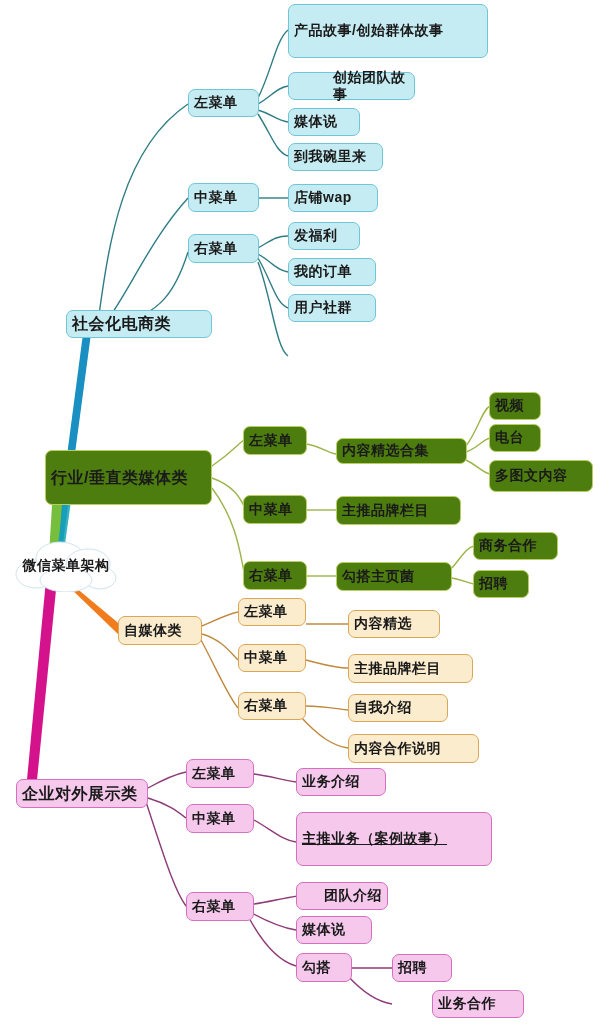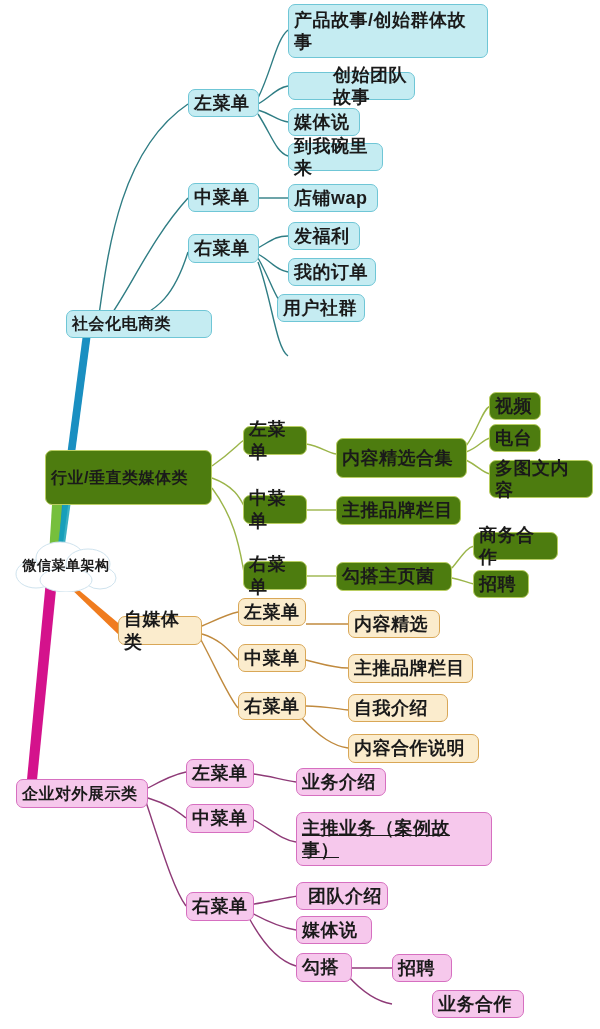--- a/index.html
+++ b/index.html
@@ -36,21 +36,21 @@
     white-space:pre-wrap;
     z-index:3;
   }
   
   .t-cyan  { background:#c5ecf2; border-color:#6fc6d6; }
   .t-green { background:#4d7c0f; border-color:#b9ce62; }
   .t-orange{ background:#fbeccd; border-color:#d9a757; }
   .t-pink  { background:#f6c8ec; border-color:#d66fc0; }
 
   .f16{ font-size:16px; }
-  .f15{ font-size:18px; }
+  .f15{ font-size:14px; }
 
   
   #root-node{
     position:absolute;
     z-index:4;
     display:flex;
     align-items:center;
     justify-content:center;
     text-align:center;
     font-size:14px;
@@ -196,48 +196,48 @@
   <div class="node t-cyan f15" style="left:288px; top:184px; width:90px;  height:28px;">
     <span>店铺wap</span>
   </div>
 
   <div class="node t-cyan f15" style="left:288px; top:222px; width:72px;  height:28px;">
     <span>发福利</span>
   </div>
   <div class="node t-cyan f15" style="left:288px; top:258px; width:88px;  height:28px;">
     <span>我的订单</span>
   </div>
-  <div class="node t-cyan f15" style="left:277px; top:294px; width:88px;  height:28px;">
+  <div class="node t-cyan f15" style="left:288px; top:294px; width:88px;  height:28px;">
     <span>用户社群</span>
   </div>
 
   <div class="node t-green f16" style="left:45px;  top:450px; width:167px; height:55px;">
     <span>行业/垂直类媒体类</span>
   </div>
 
   <div class="node t-green f15" style="left:243px; top:426px; width:64px; height:29px;">
     <span>左菜单</span>
   </div>
   <div class="node t-green f15" style="left:243px; top:495px; width:64px; height:29px;">
     <span>中菜单</span>
   </div>
   <div class="node t-green f15" style="left:243px; top:561px; width:64px; height:29px;">
     <span>右菜单</span>
   </div>
 
-  <div class="node t-green f15" style="left:336px; top:438px; width:131px; height:40px;">
+  <div class="node t-green f15" style="left:336px; top:438px; width:131px; height:26px;">
     <span>内容精选合集</span>
   </div>
   <div class="node t-green f15" style="left:489px; top:392px; width:52px; height:28px;">
     <span>视频</span>
   </div>
   <div class="node t-green f15" style="left:489px; top:424px; width:52px; height:28px;">
     <span>电台</span>
   </div>
-  <div class="node t-green f15" style="left:489px; top:460px; width:104px; height:38px;">
+  <div class="node t-green f15" style="left:489px; top:460px; width:104px; height:32px;">
     <span>多图文内容</span>
   </div>
 
   <div class="node t-green f15" style="left:336px; top:496px; width:125px; height:29px;">
     <span>主推品牌栏目</span>
   </div>
 
   <div class="node t-green f15" style="left:336px; top:562px; width:116px; height:29px;">
     <span>勾搭主页菌</span>
   </div>

